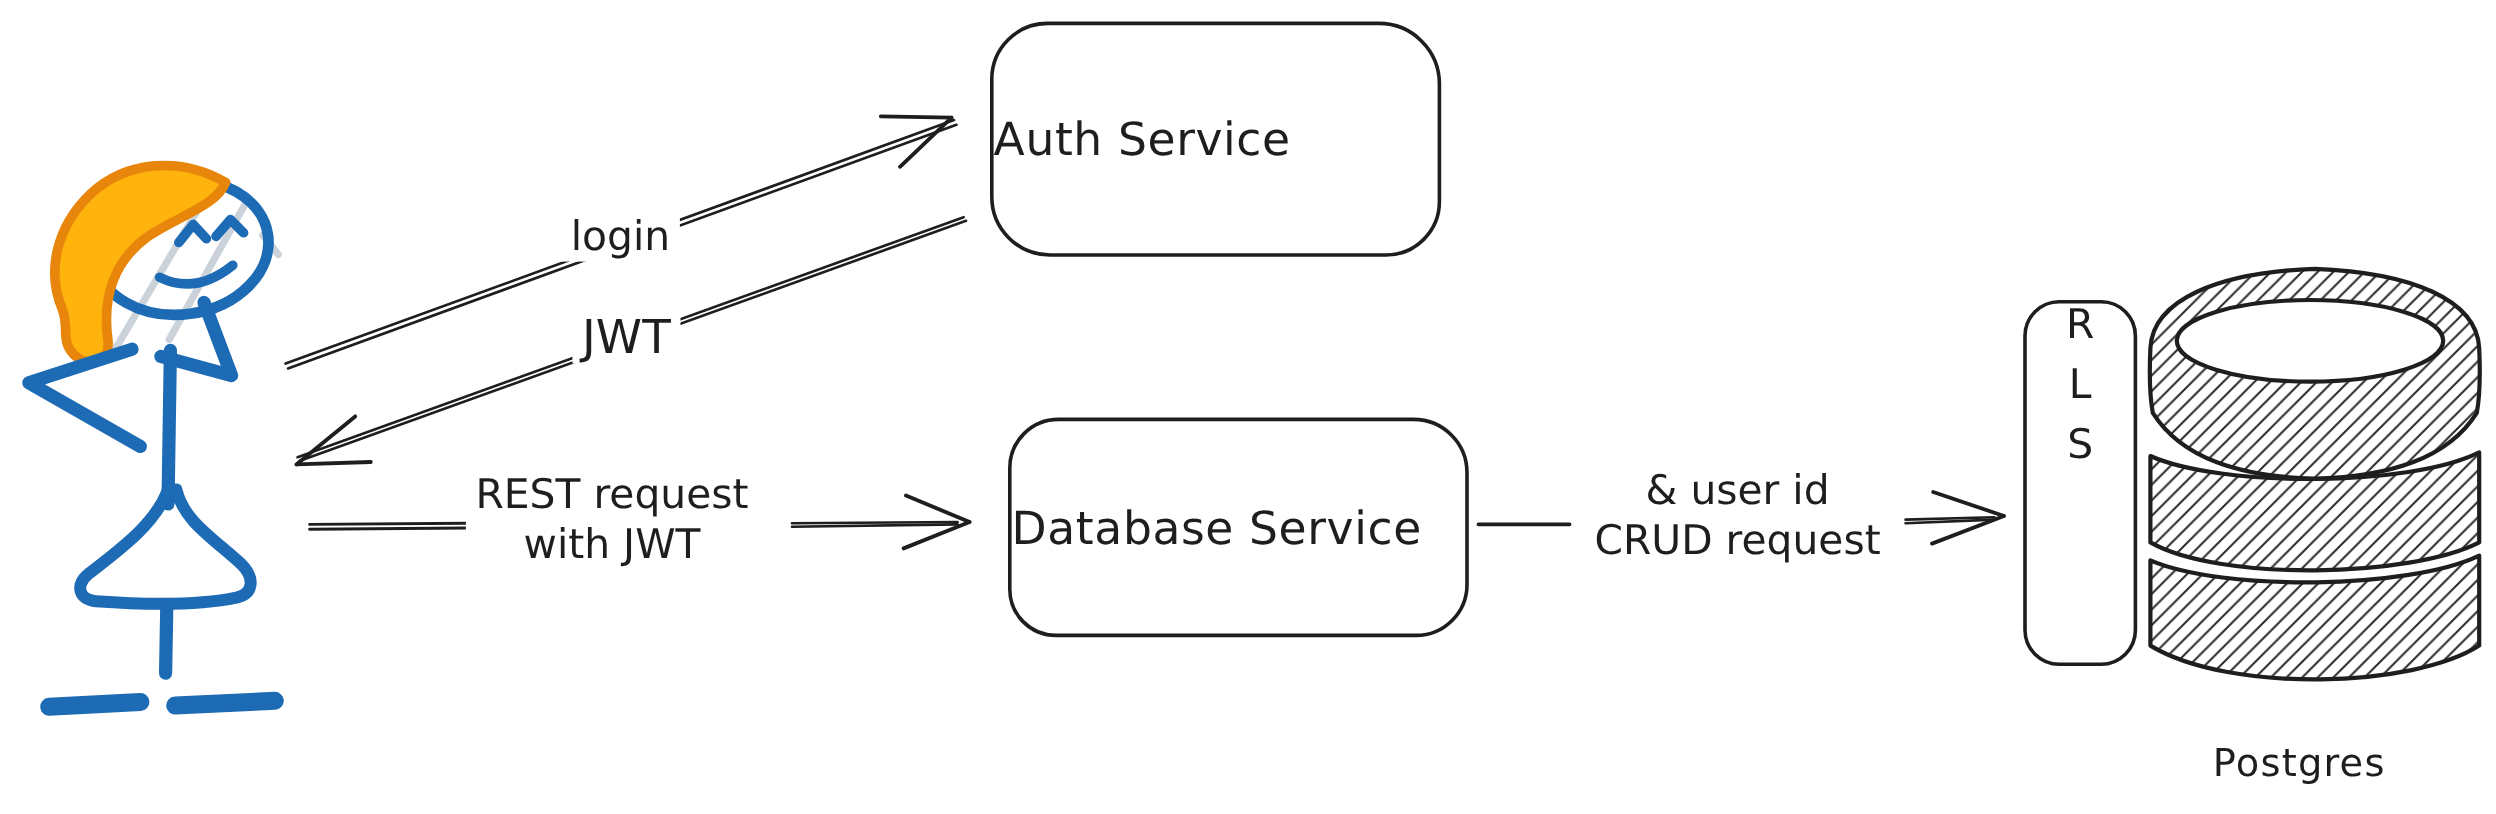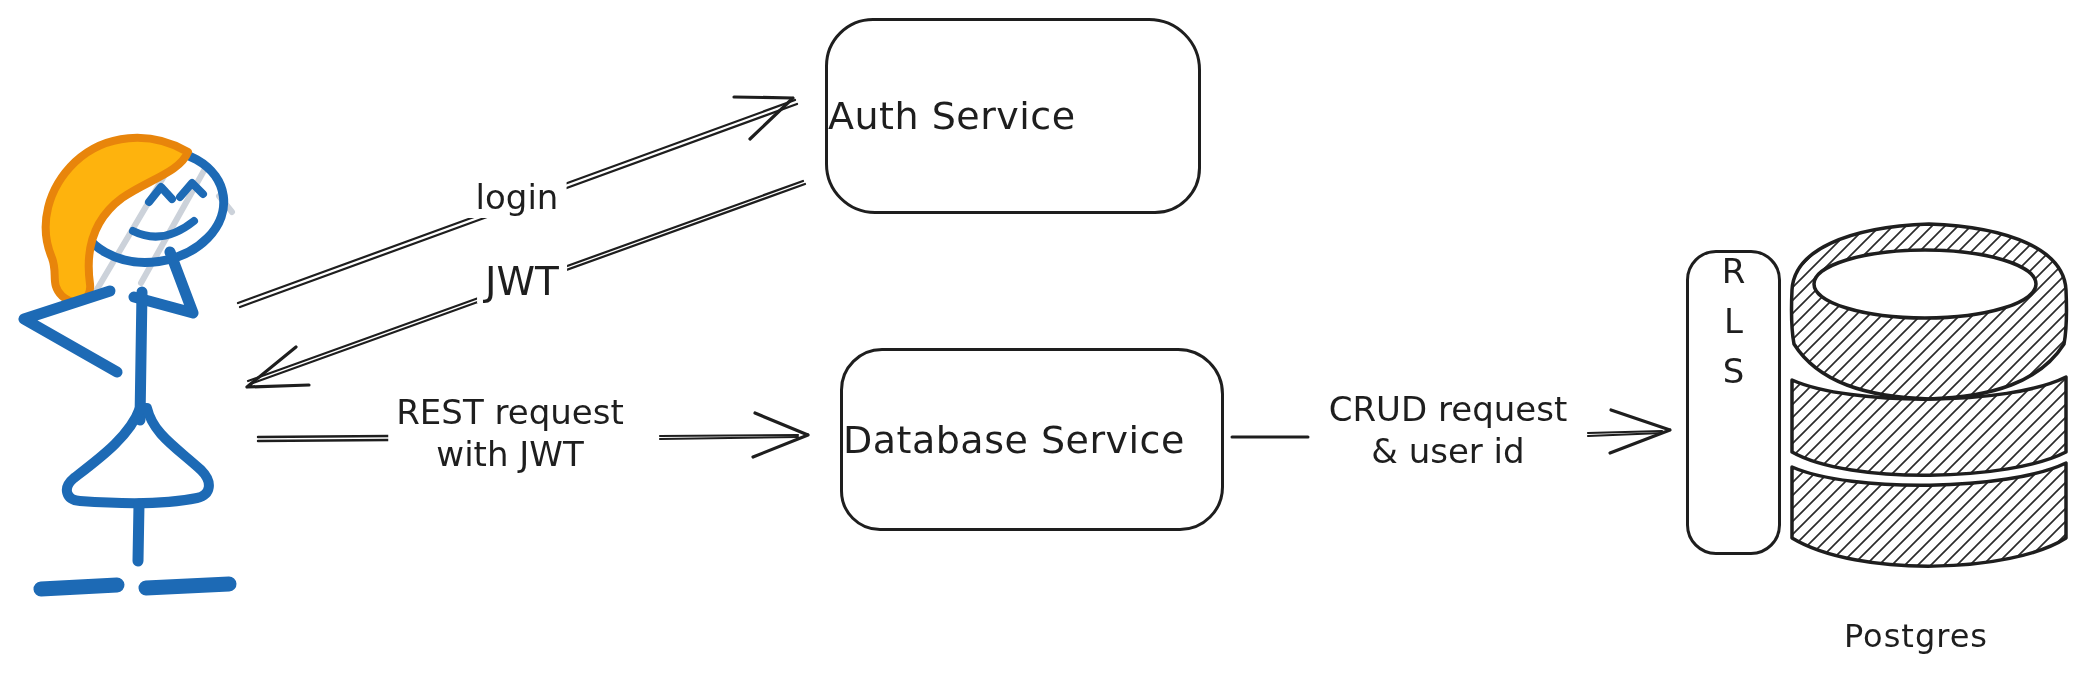--- a/index.html
+++ b/index.html
@@ -141,18 +141,18 @@
 
   <div class="edge-label" id="login-label">login</div>
   <div class="edge-label" id="jwt-label">JWT</div>
 
   <div class="edge-label" id="rest-label">
     <div>REST request</div>
     <div>with JWT</div>
   </div>
 
   <div class="edge-label" id="crud-label">
+    <div>&amp; user id</div>
     <div>CRUD request</div>
-    <div>&amp; user id</div>
   </div>
 
   <div id="postgres-label">Postgres</div>
 </div>
 
 </body></html>

